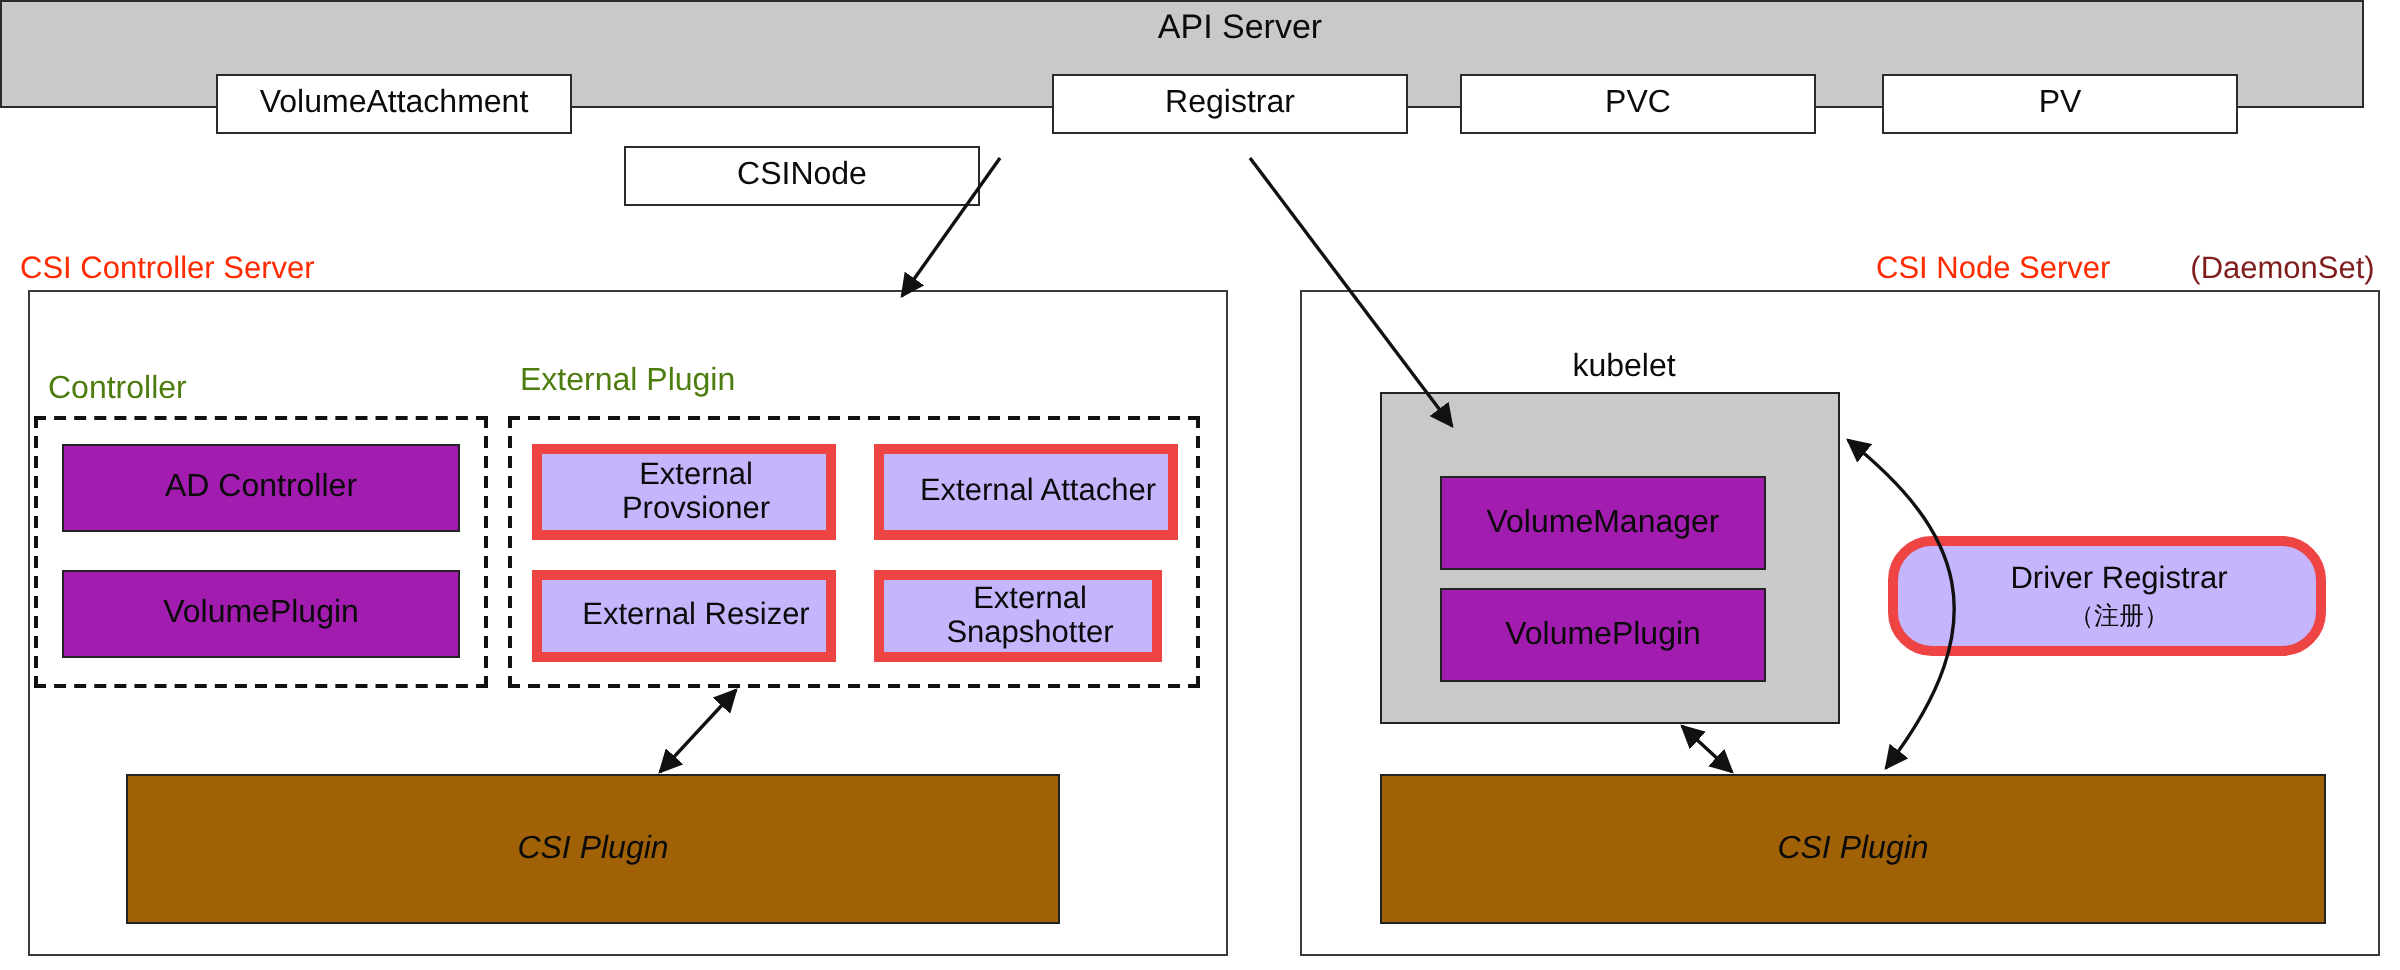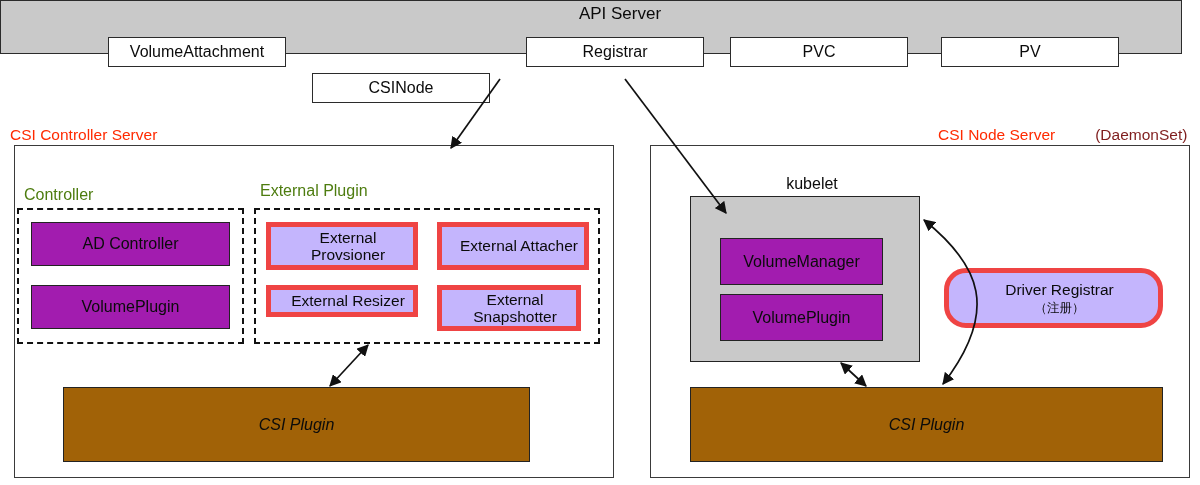--- a/index.html
+++ b/index.html
@@ -42,21 +42,21 @@
   
   .pink{background:#a21caf;border:1px solid #232323;z-index:3;font-size:16px;}
   .blue{background:#c4b5fd;border:5px solid #ef4444;z-index:3;font-size:15.5px;padding-left:12px;}
   .green{background:#a16207;border:1px solid #232323;z-index:3;font-size:16px;font-style:italic;}
   .grey{background:#c9c9c9;border:1px solid #232323;z-index:2;}
 
   #ad-controller{left:31px;top:222px;width:199px;height:44px;}
   #controller-volume-plugin{left:31px;top:285px;width:199px;height:44px;}
   #external-provisioner{left:266px;top:222px;width:152px;height:48px;}
   #external-attacher{left:437px;top:222px;width:152px;height:48px;}
-  #external-resizer{left:266px;top:285px;width:152px;height:32px;}
+  #external-resizer{left:266px;top:285px;width:152px;height:46px;}
   #external-snapshotter{left:437px;top:285px;width:144px;height:46px;}
   #controller-csi-plugin{left:63px;top:387px;width:467px;height:75px;}
 
   #kubelet-box{left:690px;top:196px;width:230px;height:166px;}
   #kubelet-title{left:772px;top:174px;width:80px;height:20px;font-size:16px;z-index:4;}
   #volume-manager{left:720px;top:238px;width:163px;height:47px;}
   #node-volume-plugin{left:720px;top:294px;width:163px;height:47px;}
   #driver-registrar{left:944px;top:268px;width:219px;height:60px;
       flex-direction:column;z-index:3;border-radius:22px;}
   #driver-registrar .sub{font-size:12.5px;margin-top:2px;}

